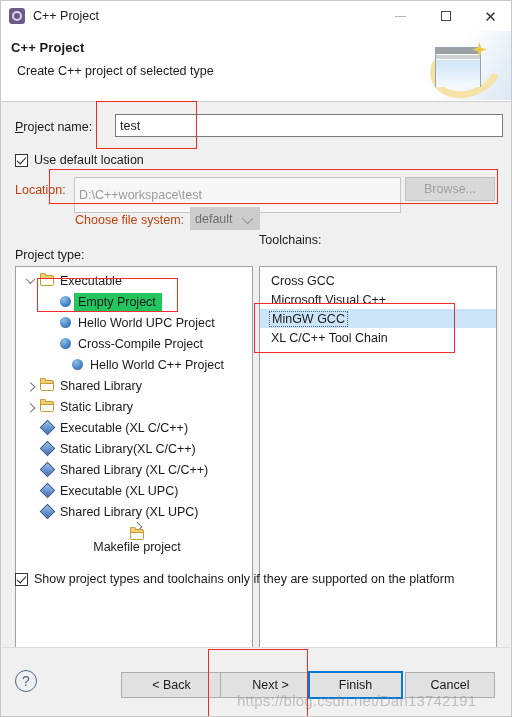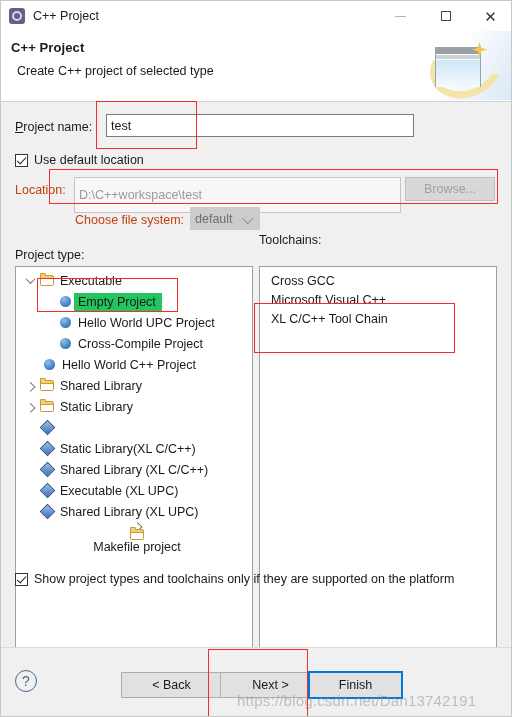--- a/index.html
+++ b/index.html
@@ -421,21 +421,21 @@
       </div>
       <div class="art-spark"></div>
     </div>
   </div>
 
   <div class="content">
 
     <div class="row-label" style="left:14px; top:18px;">
       <span class="u">P</span><span>roject name:</span>
     </div>
-    <div class="textbox" style="left:105px; top:12px; width:308px; height:23px;">
+    <div class="textbox" style="left:114px; top:12px; width:388px; height:23px;">
       <span>test</span>
     </div>
 
     <div class="checkrow" style="left:14px; top:51px;">
       <span class="cbox checked"></span>
       <span>Use default location</span>
     </div>
 
     <div class="row-label dim" style="left:14px; top:81px;">
       <span>Location:</span>
@@ -483,21 +483,21 @@
             </span>
             <span class="lbl">Hello World UPC Project</span>
           </div>
           <div class="tree-item" style="padding-left: 24px;">
             <span class="twisty"></span>
             <span class="ico">
               <span class="ico-ball"></span>
             </span>
             <span class="lbl">Cross-Compile Project</span>
           </div>
-          <div class="tree-item" style="padding-left: 8px;">
+          <div class="tree-item" style="padding-left: 36px;">
             <span class="twisty"></span>
             <span class="ico">
               <span class="ico-ball"></span>
             </span>
             <span class="lbl">Hello World C++ Project</span>
           </div>
           <div class="tree-item" style="padding-left: 6px;">
             <span class="twisty">
               <span class="chev right"></span>
             </span>
@@ -513,20 +513,21 @@
             <span class="ico">
               <span class="ico-folder"></span>
             </span>
             <span class="lbl">Static Library</span>
           </div>
           <div class="tree-item" style="padding-left: 6px;">
             <span class="twisty"></span>
             <span class="ico">
               <span class="ico-diamond"></span>
             </span>
+            <span class="lbl">Executable (XL C/C++)</span>
           </div>
           <div class="tree-item" style="padding-left: 6px;">
             <span class="twisty"></span>
             <span class="ico">
               <span class="ico-diamond"></span>
             </span>
             <span class="lbl">Static Library(XL C/C++)</span>
           </div>
           <div class="tree-item" style="padding-left: 6px;">
             <span class="twisty"></span>
@@ -565,20 +566,23 @@
       <span>Toolchains:</span>
     </div>
     <div class="pane" style="left:258px; top:164px; width:238px; height:399px;">
       <div id="toolchain-list" style="padding-top:4px;">
           <div class="list-item">
             <span class="">Cross GCC</span>
           </div>
           <div class="list-item">
             <span class="">Microsoft Visual C++</span>
           </div>
+          <div class="list-item selected">
+            <span class="focus">MinGW GCC</span>
+          </div>
           <div class="list-item">
             <span class="">XL C/C++ Tool Chain</span>
           </div>
         </div>
     </div>
 
     <div class="checkrow" style="left:14px; top:470px;">
       <span class="cbox checked"></span>
       <span>Show project types and toolchains only if they are supported on the platform</span>
     </div>
@@ -589,20 +593,23 @@
       <span>?</span>
     </div>
     <div class="btn" style="left:120px; top:24px; width:101px; height:26px;">
       <span>&lt; Back</span>
     </div>
     <div class="btn" style="left:219px; top:24px; width:101px; height:26px;">
       <span>Next &gt;</span>
     </div>
     <div class="btn default" style="left:307px; top:23px; width:95px; height:28px;">
       <span>Finish</span>
+    </div>
+    <div class="btn" style="left:404px; top:24px; width:90px; height:26px;">
+      <span>Cancel</span>
     </div>
   </div>
 
   <div class="annot" style="left:95px;  top:100px; width:101px; height:48px;"></div>
   <div class="annot" style="left:48px;  top:168px; width:449px; height:35px;"></div>
   <div class="annot" style="left:36px;  top:277px; width:141px; height:34px;"></div>
   <div class="annot" style="left:253px; top:302px; width:201px; height:50px;"></div>
   <div class="annot" style="left:207px; top:648px; width:100px; height:68px;"></div>
 
   <div class="watermark">https://blog.csdn.net/Dan13742191</div>

